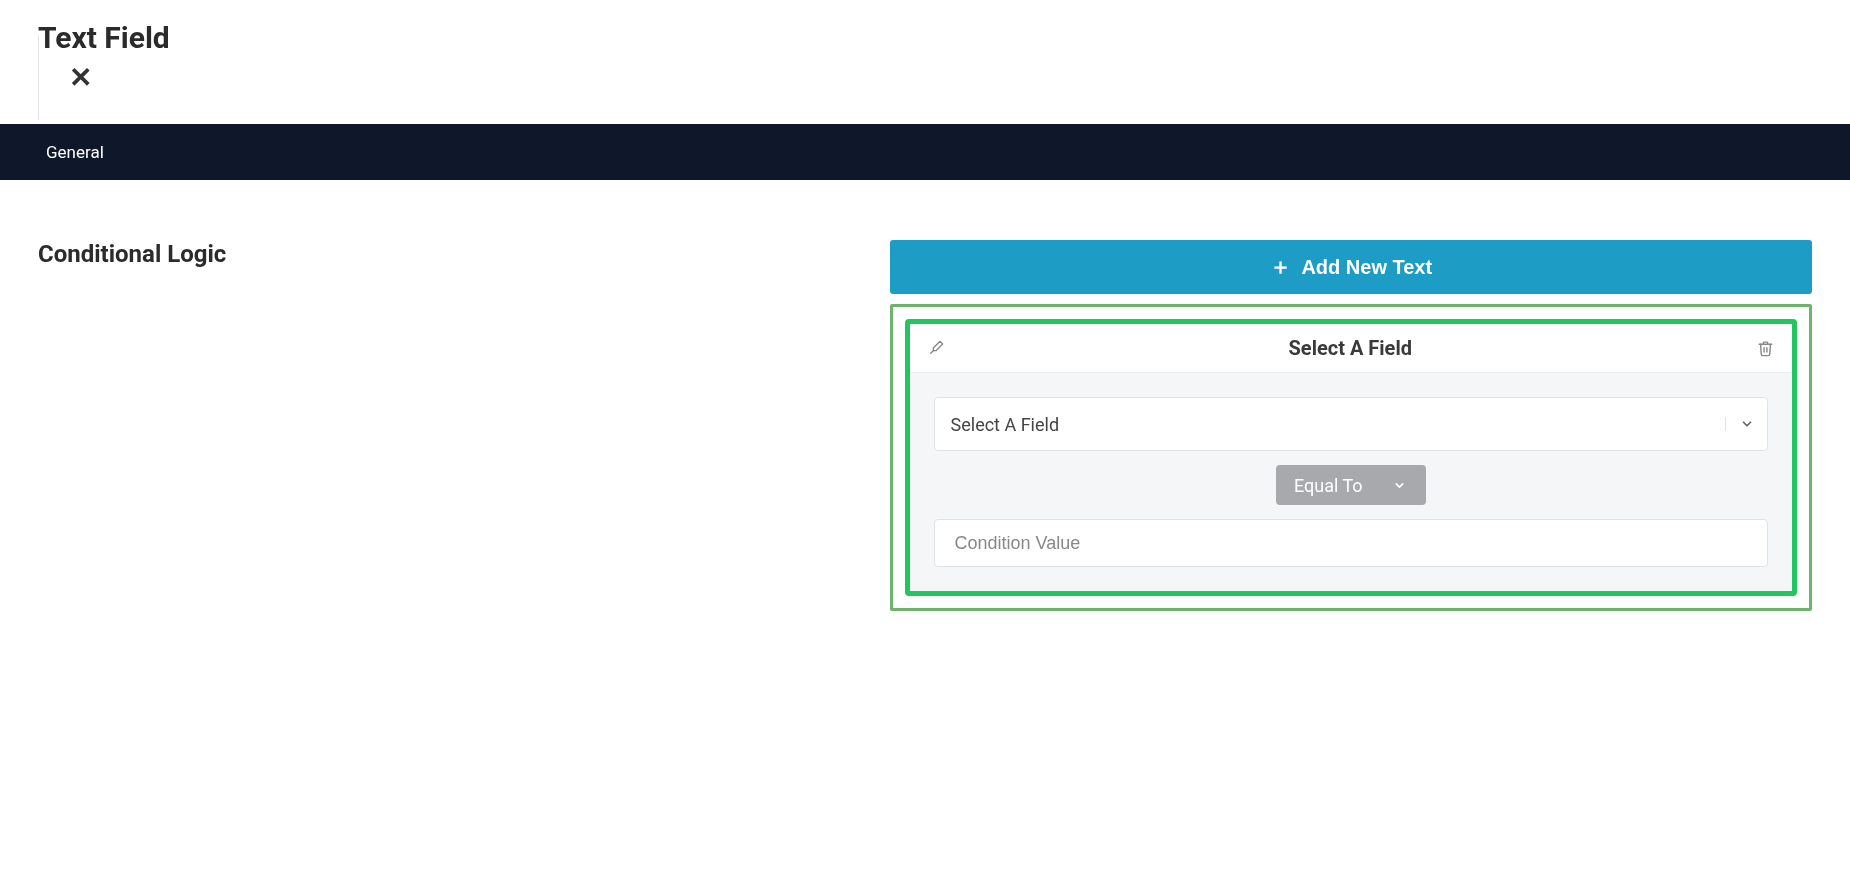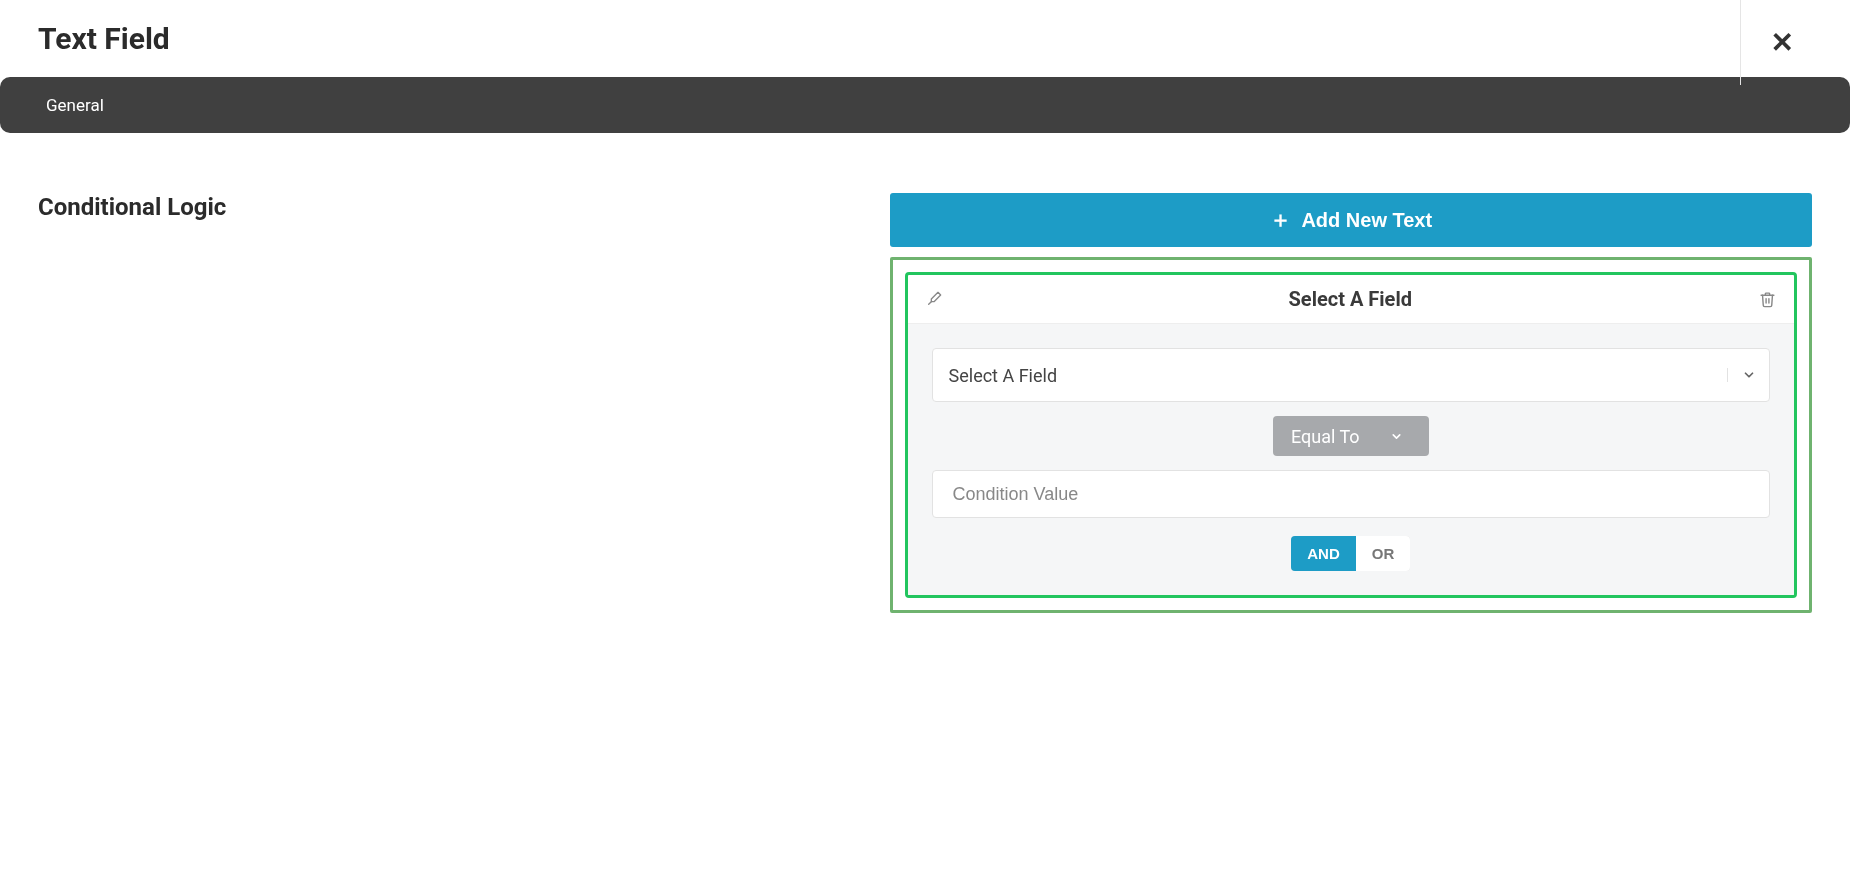--- a/index.html
+++ b/index.html
@@ -1,42 +1,42 @@
 <!DOCTYPE html>
 <html><head>
 <meta charset="utf-8">
 <style>
   * { box-sizing: border-box; margin: 0; padding: 0; }
   body { font-family: -apple-system, BlinkMacSystemFont, "Segoe UI", Roboto, "Helvetica Neue", Arial, sans-serif; background: #fff; color: #333; width: 1850px; }
-  .header { display: flex; align-items: center; justify-content: space-between; padding: 20px 38px 20px 38px; }
+  .header { display: flex; justify-content: space-between; padding: 20px 38px 32px 38px; flex-direction: column; }
   .header h1 { font-size: 30px; font-weight: 700; color: #2b2b2b; }
   .close-wrap { border-left: 1px solid #e5e5e5; height: 85px; display:flex; align-items:center; padding-left: 30px; padding-right: 18px; margin-top:-20px; margin-bottom:-28px;}
   .close-btn { font-size: 28px; font-weight: 700; color: #333; cursor: pointer; background:none; border:none; line-height:1;}
-  .tabbar { background: #404040; display: flex; height: 56px; border-radius: 10px; }
+  .tabbar { background: #0f172a; display: flex; height: 56px; }
   .tab { color: #fff; font-size: 17px; padding: 0 46px; display:flex; align-items:center; cursor:pointer; position:relative; }
   .tab.active { background: #0e79a5; }
   .tab.active::after { content:""; position:absolute; bottom:-12px; left:50%; transform:translateX(-50%); border-left:12px solid transparent; border-right:12px solid transparent; border-top:12px solid #0e79a5; }
   .content { display:flex; padding: 60px 38px 0 38px; }
   .left { flex: 0 0 48%; }
   .left h2 { font-size: 24px; font-weight: 700; color: #2b2b2b; margin-bottom: 6px;}
   .left p { font-size: 18px; color: #888; }
   .right { flex: 1; }
   .addbtn { width:100%; background:#1d9cc6; color:#fff; border:none; height:54px; font-size:20px; font-weight:600; display:flex; align-items:center; justify-content:center; gap:10px; cursor:pointer; border-radius:3px; }
   .addbtn .plus { font-size:22px; font-weight:700; line-height:1;}
   .logic-outer { border: 3px solid #6fb36f; margin-top: 10px; padding: 12px; border-radius:2px;}
-  .logic-card { background:#fff; border:3px solid #22c55e; border-radius:4px; overflow:hidden;}
+  .logic-card { background:#fff; border:5px solid #22c55e; border-radius:4px; overflow:hidden;}
   .card-head { display:flex; align-items:center; justify-content:space-between; padding: 12px 18px; border-bottom:1px solid #eee;}
   .card-head .title { font-size:20px; font-weight:700; color:#3a3a3a; text-align:center; flex:1;}
   .iconbtn { color:#888; cursor:pointer; font-size:18px; background:none; border:none; }
   .card-body { background:#f5f6f7; padding: 24px 24px 24px 24px; }
   .field-select { display:flex; background:#fff; border:1px solid #e2e2e2; border-radius:4px; height:54px; align-items:center; }
   .field-select .lbl { flex:1; padding: 0 16px; font-size:18px; color:#444; }
   .field-select .dd { border-left:1px solid #e2e2e2; width:42px; display:flex; align-items:center; justify-content:center; color:#666; font-size:14px;}
   .op-row { display:flex; justify-content:center; margin: 14px 0; }
-  .op-select { display:flex; align-items:center; background:#a7a9ac; color:#fff; border-radius:4px; height:40px; padding: 0 26px 0 18px; font-size:18px; cursor:pointer;}
+  .op-select { display:flex; align-items:center; background:#a7a9ac; color:#fff; border-radius:4px; height:40px; padding: 0 20px 0 18px; font-size:18px; cursor:pointer;}
   .op-select .dd2 { margin-left: 30px; font-size:13px;}
   .val-input { width:100%; background:#fff; border:1px solid #e2e2e2; border-radius:4px; height:48px; padding: 0 20px; font-size:18px; color:#444;}
   .val-input::placeholder { color:#888; }
   .bool-row { display:flex; justify-content:center; margin-top:18px; }
   .bool-group { display:flex; border-radius:4px; overflow:hidden; box-shadow: 0 0 0 1px #ddd inset;}
   .bool-btn { border:none; padding: 9px 16px; font-size:15px; font-weight:700; cursor:pointer;}
   .bool-and { background:#1d9cc6; color:#fff; }
   .bool-or { background:#fff; color:#777; }
   svg { display:block; }
 </style>
@@ -112,25 +112,19 @@
               <span class="dd2">
                 <svg width="13" height="13" viewBox="0 0 24 24" fill="none" stroke="#fff" stroke-width="3" stroke-linecap="round" stroke-linejoin="round">
                     <polyline points="6 9 12 15 18 9"></polyline>
                   </svg>
               </span>
             </div>
           </div>
 
           <input class="val-input" type="text" placeholder="Condition Value" style="">
 
-          <div class="bool-row">
-            <div class="bool-group">
-              <button class="bool-btn bool-and">AND</button>
-              <button class="bool-btn bool-or">OR</button>
-            </div>
-          </div>
 
         </div>
       </div>
     </div>
 
   </div>
 </div>
 
 </body></html>

